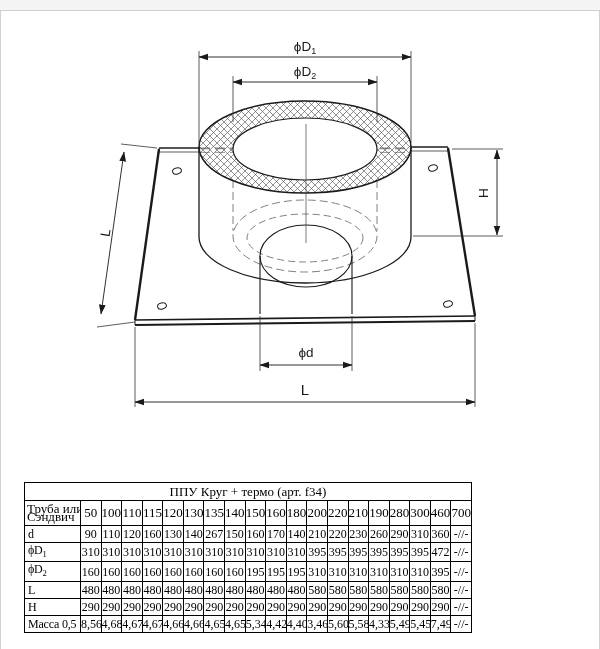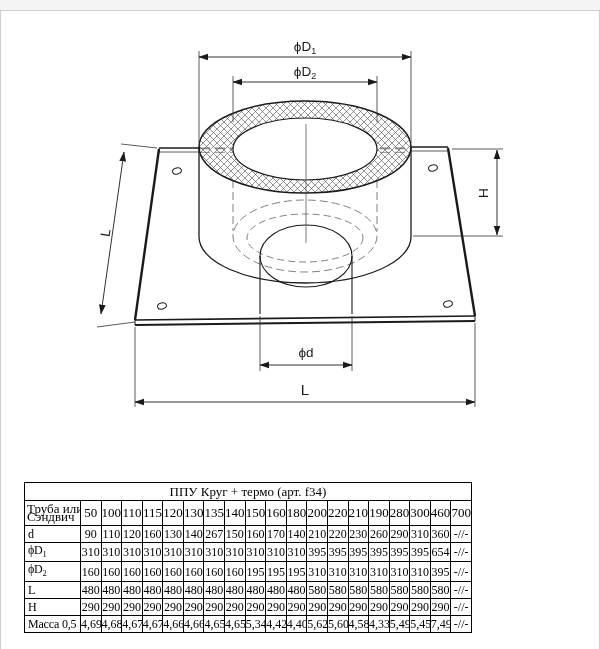--- a/index.html
+++ b/index.html
@@ -216,21 +216,21 @@
           <td class="v">310</td>
           <td class="v">310</td>
           <td class="v">310</td>
           <td class="v">310</td>
           <td class="v">395</td>
           <td class="v">395</td>
           <td class="v">395</td>
           <td class="v">395</td>
           <td class="v">395</td>
           <td class="v">395</td>
-          <td class="v">654</td>
+          <td class="v">472</td>
           <td class="v">-//-</td>
         </tr>
         <tr>
           <td class="lab">ϕD<sub>2</sub></td>
           <td class="v">160</td>
           <td class="v">160</td>
           <td class="v">160</td>
           <td class="v">160</td>
           <td class="v">160</td>
           <td class="v">160</td>
@@ -287,34 +287,34 @@
           <td class="v">290</td>
           <td class="v">290</td>
           <td class="v">290</td>
           <td class="v">290</td>
           <td class="v">290</td>
           <td class="v">290</td>
           <td class="v">-//-</td>
         </tr>
         <tr>
           <td class="lab">Масса 0,5</td>
-          <td class="v">4,69</td>
+          <td class="v">8,56</td>
           <td class="v">4,68</td>
           <td class="v">4,67</td>
           <td class="v">4,67</td>
           <td class="v">4,66</td>
           <td class="v">4,66</td>
           <td class="v">4,65</td>
           <td class="v">4,65</td>
           <td class="v">5,34</td>
           <td class="v">4,42</td>
           <td class="v">4,40</td>
-          <td class="v">5,62</td>
+          <td class="v">3,46</td>
           <td class="v">5,60</td>
-          <td class="v">4,58</td>
+          <td class="v">5,58</td>
           <td class="v">4,33</td>
           <td class="v">5,49</td>
           <td class="v">5,45</td>
           <td class="v">7,49</td>
           <td class="v">-//-</td>
         </tr>
       </tbody>
     </table>
 
 </div>

